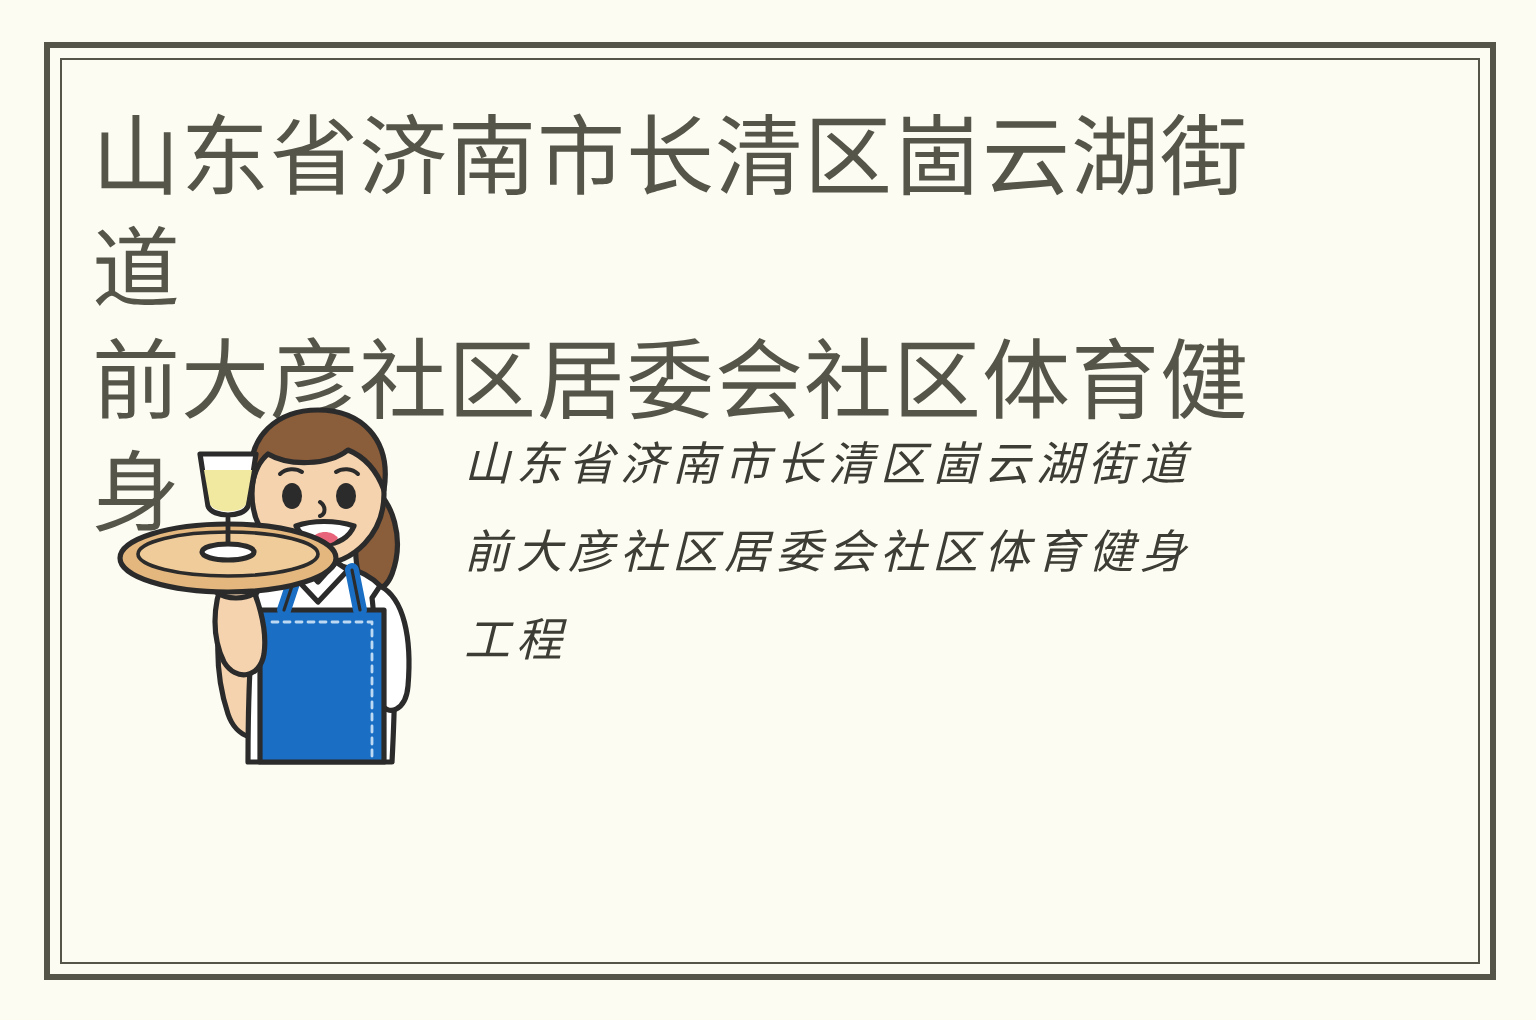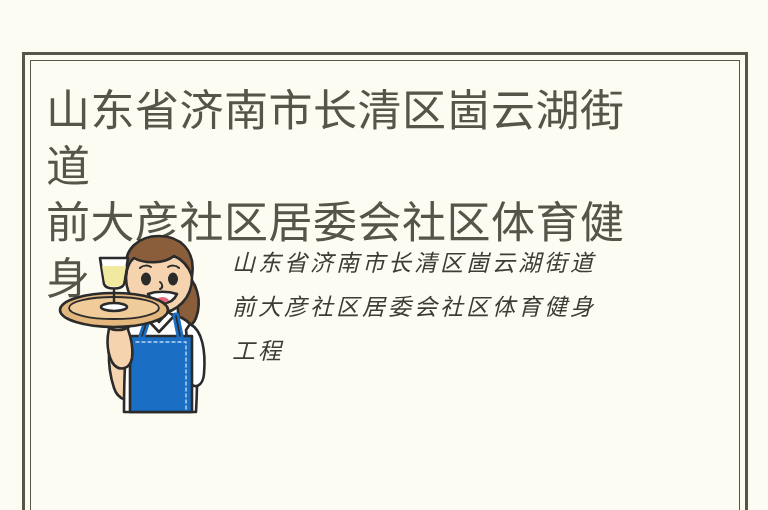--- a/index.html
+++ b/index.html
@@ -14,21 +14,20 @@
     font-family: "Liberation Sans", "DejaVu Sans", sans-serif;
     overflow: hidden;
   }
 
   .page {
     position: relative;
     width: 768px;
     height: 468px;
     background: #fdfcf3;
     box-sizing: border-box;
-    margin-top: 31px;
   }
 
   
   .frame-outer {
     position: absolute;
     left: 22px;
     top: 21px;
     width: 726px;
     height: 469px;
     border: 3px solid #55554a;

